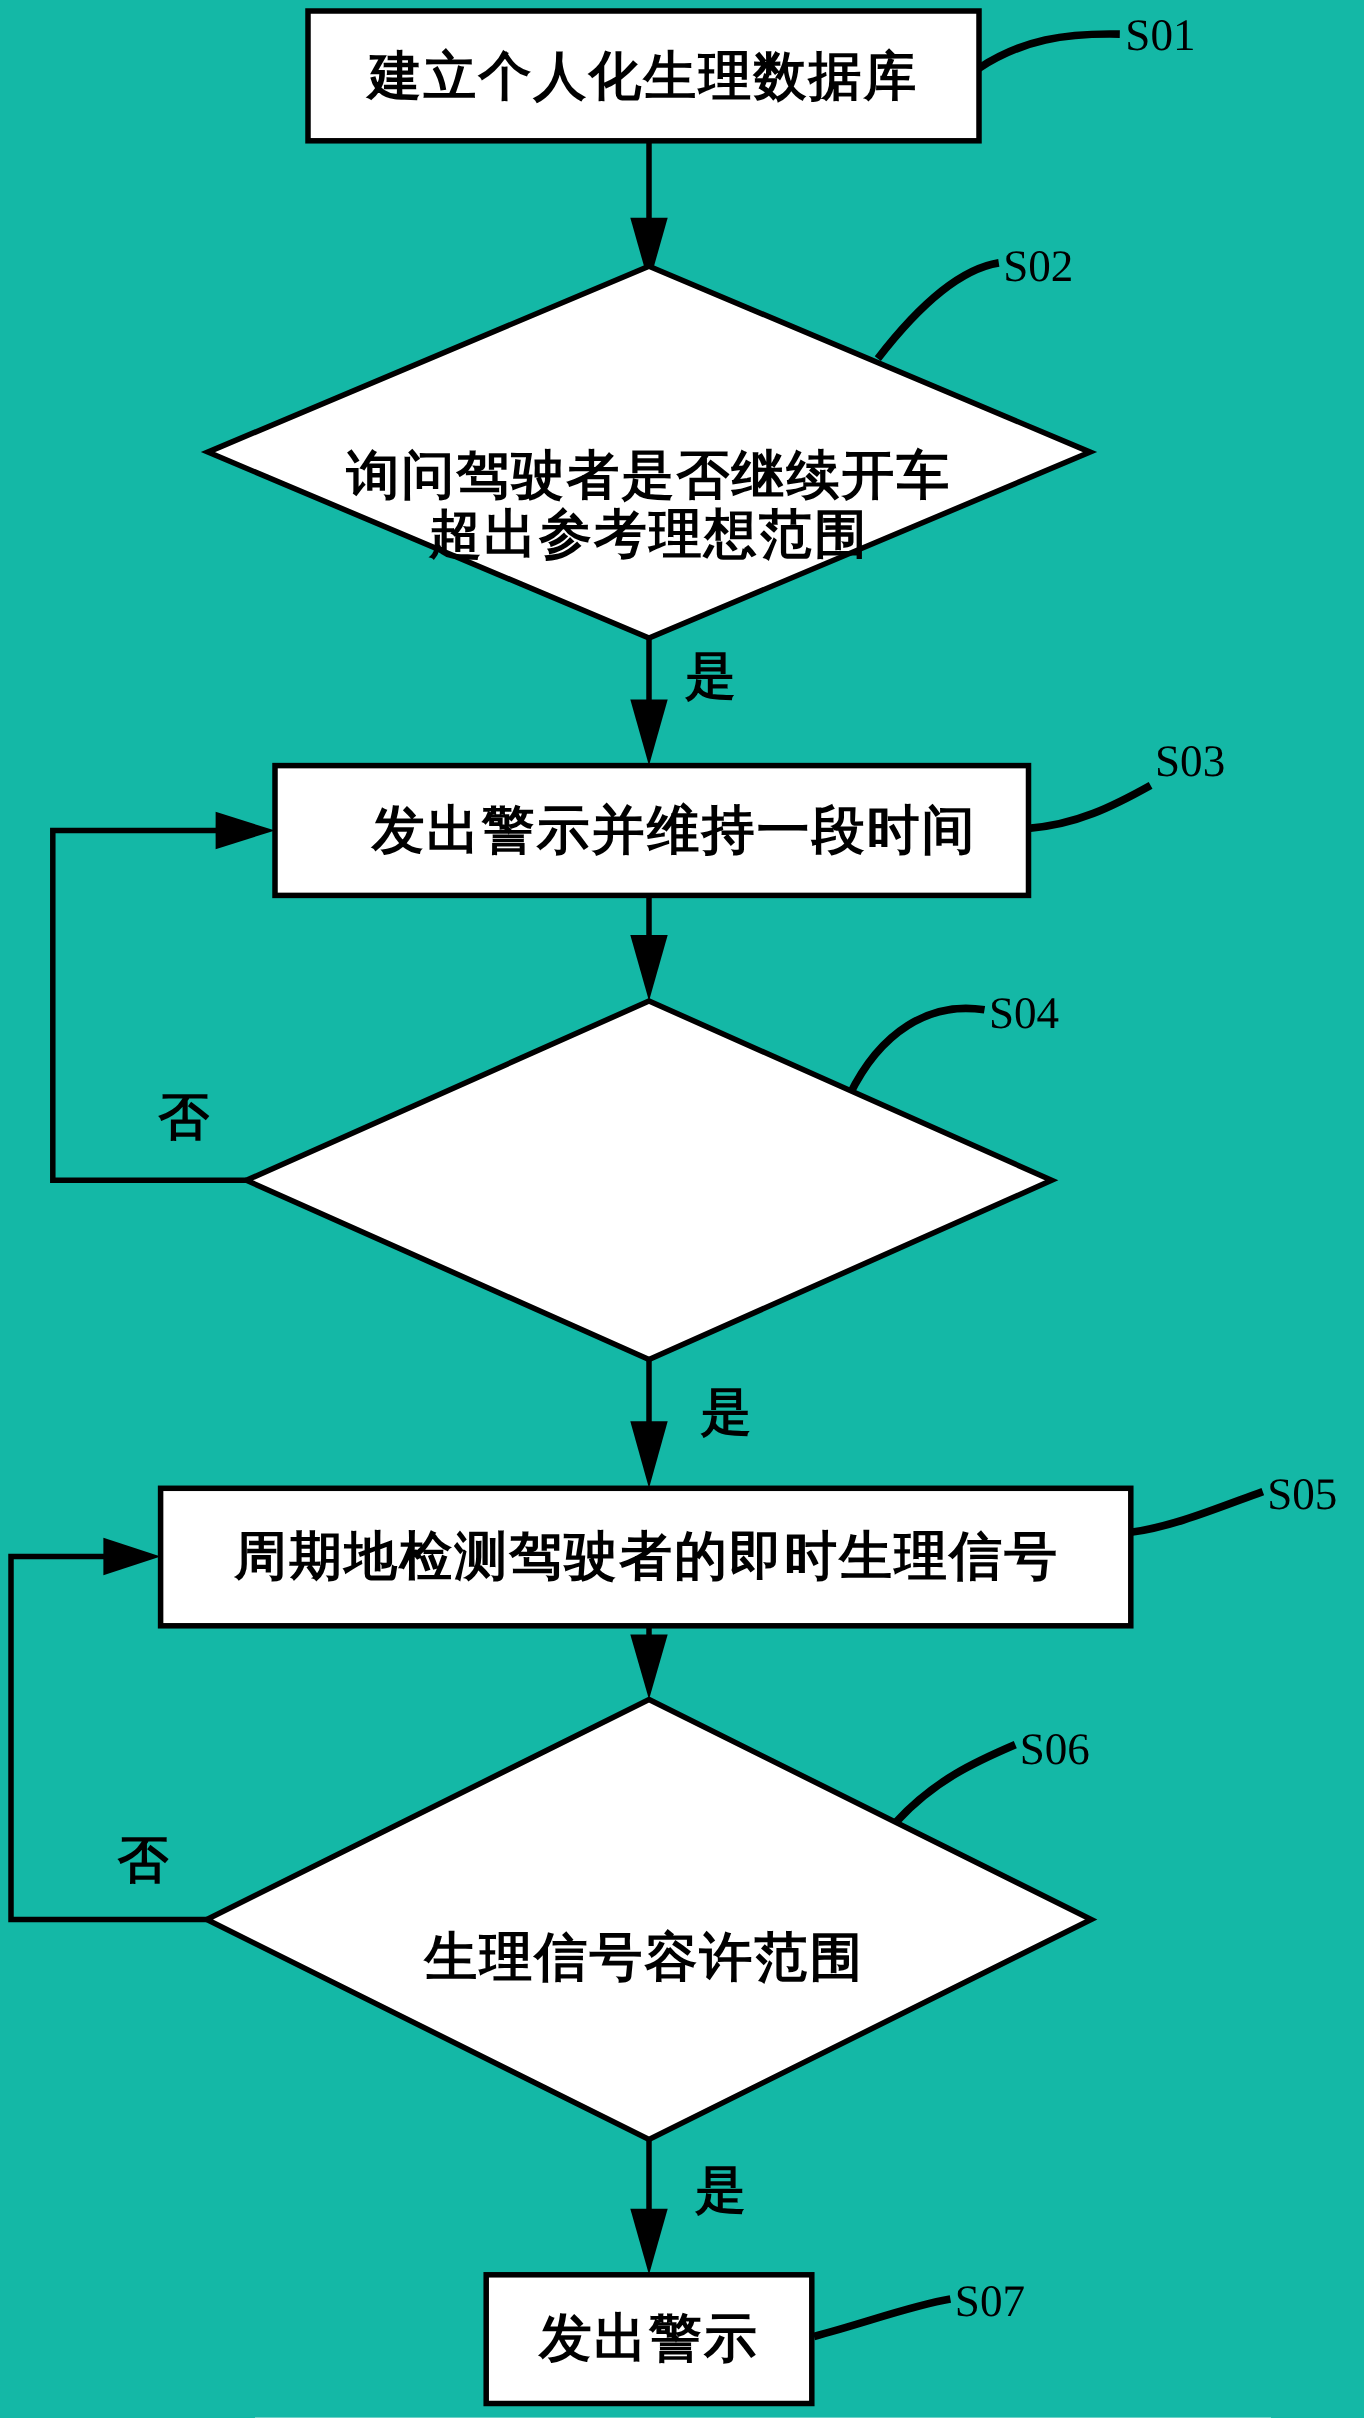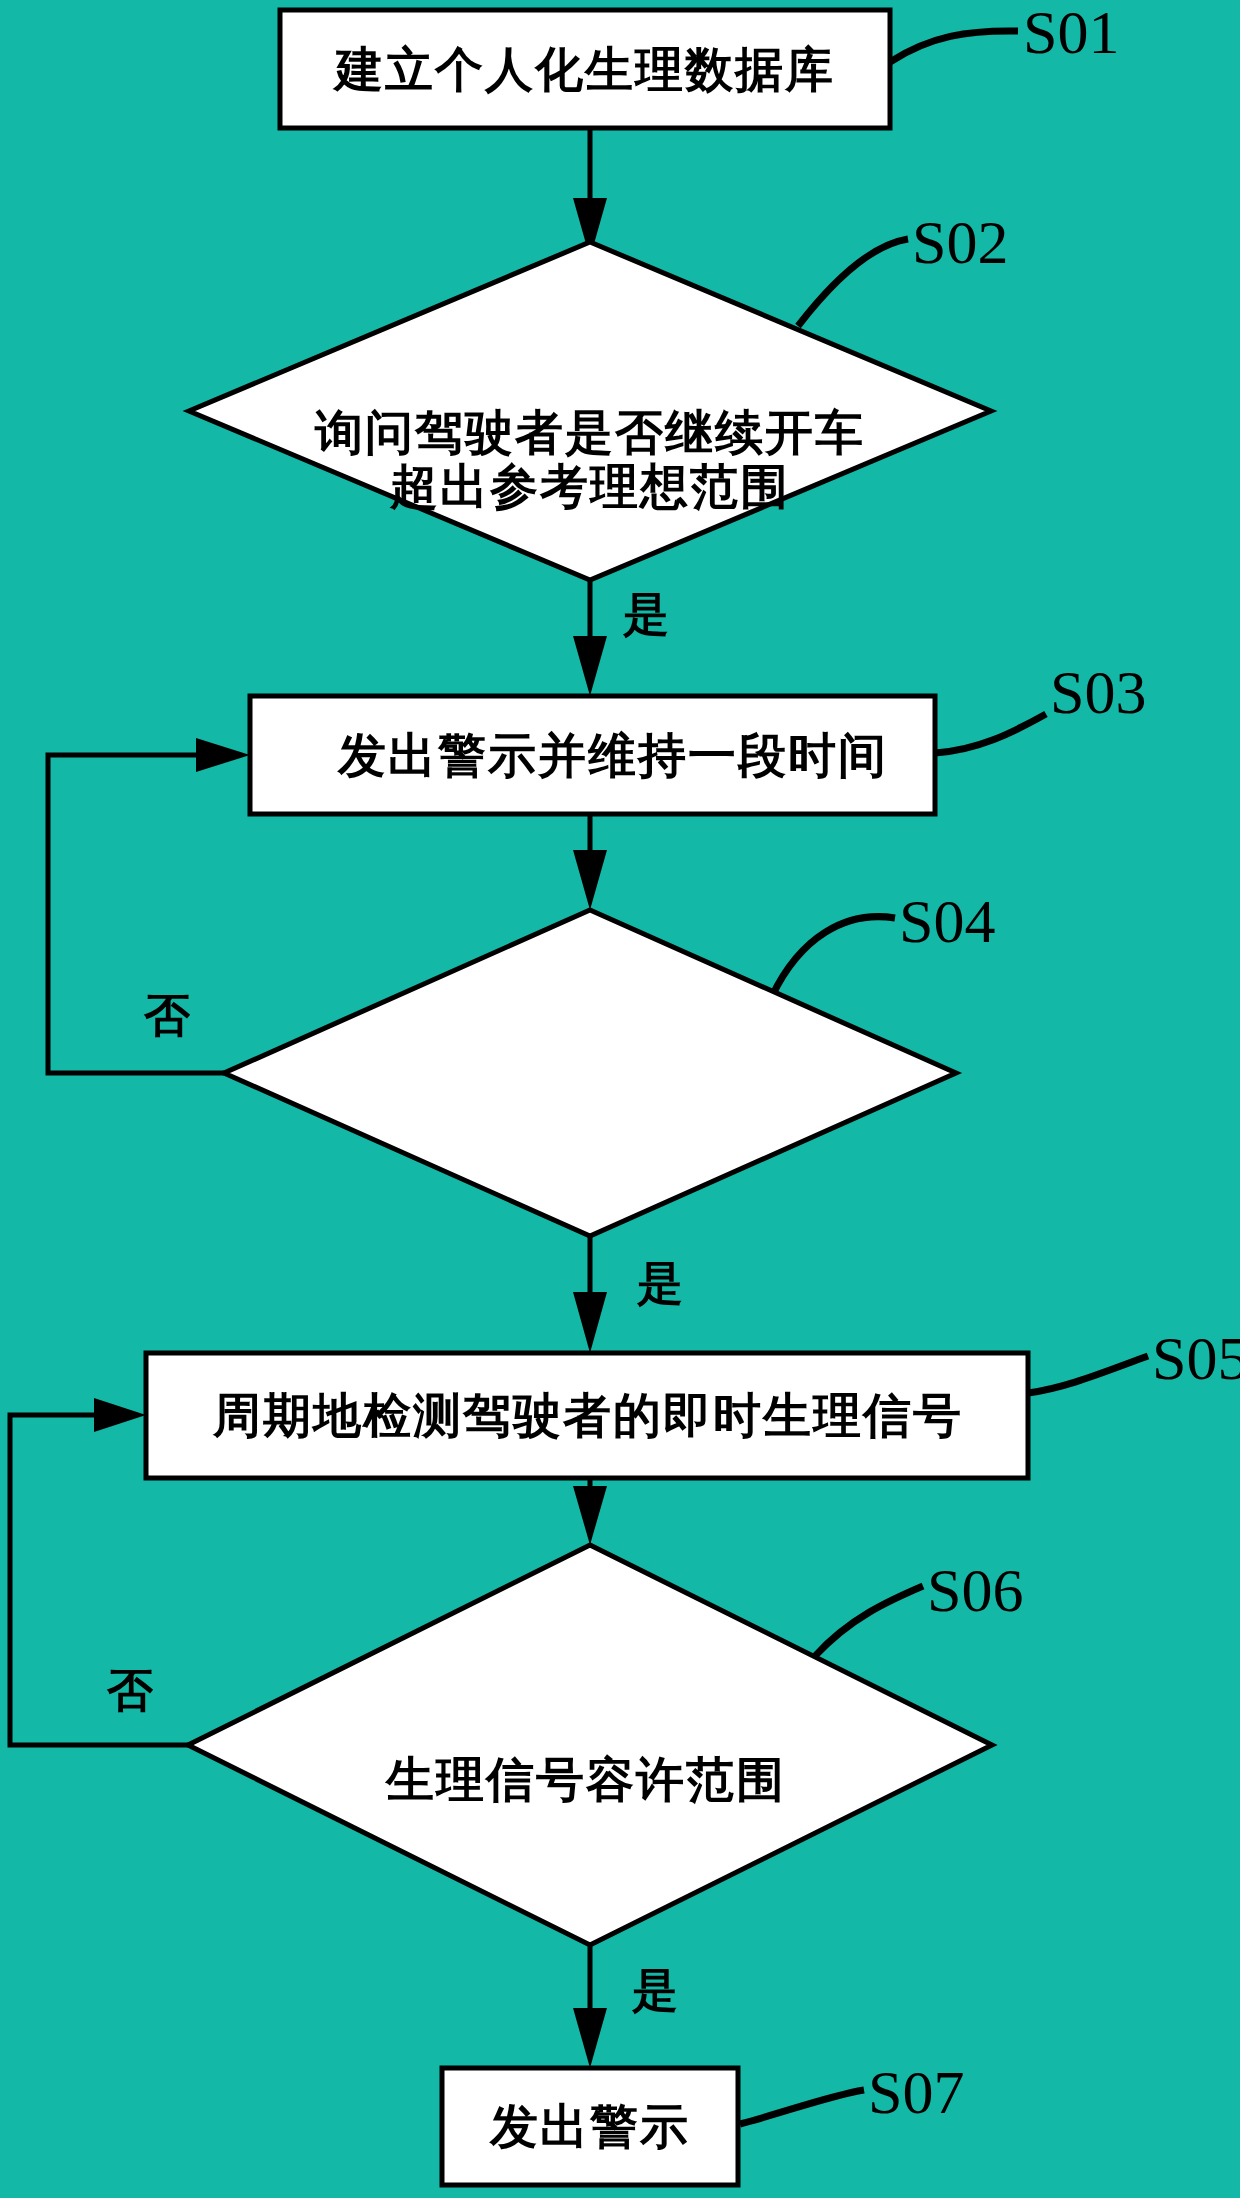--- a/index.html
+++ b/index.html
@@ -39,21 +39,21 @@
     font-size: 46px;
     font-weight: 700;
     color: #000000;
     line-height: 1;
   }
   .step-label {
     position: absolute;
     transform: translateY(-50%);
     white-space: nowrap;
     font-family: "Liberation Serif", serif;
-    font-size: 62px;
+    font-size: 41px;
     font-weight: 400;
     color: #000000;
     line-height: 1;
   }
 </style>
 </head>
 <body>
 
 <div class="stage">
 

